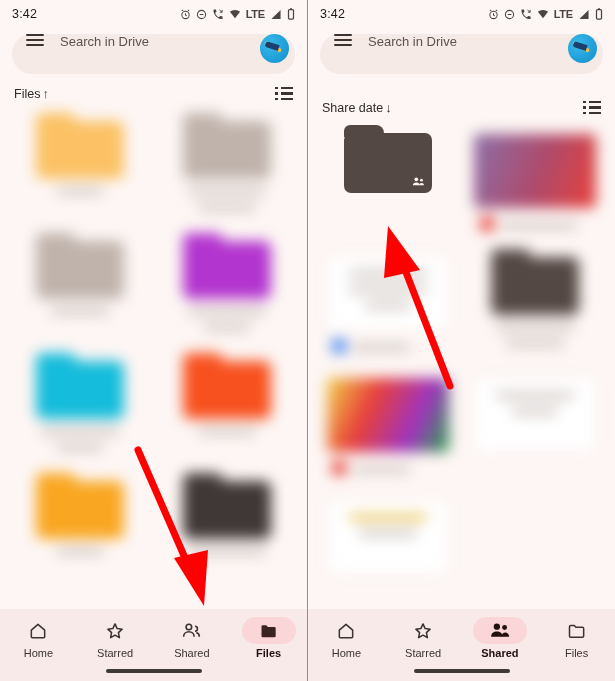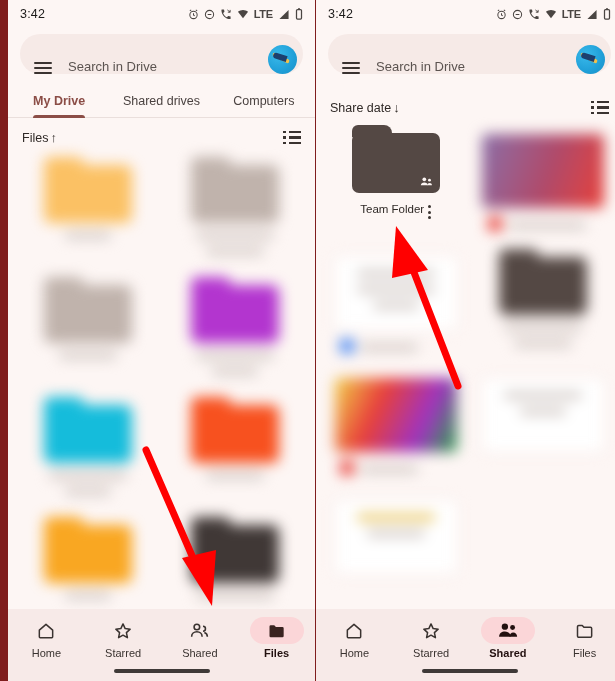--- a/index.html
+++ b/index.html
@@ -6,22 +6,21 @@
   html, body {
     width: 615px; height: 681px;
     background: #c9c9c9;
     font-family: "Liberation Sans", sans-serif;
     overflow: hidden;
   }
   .screens {
     display: flex;
     width: 615px; height: 681px;
     gap: 1px;
-    background: #7f1d1d;
-    padding-left: 8px;
+    background: #f97316;
   }
   .phone {
     position: relative;
     width: 307px; height: 681px;
     background: #fdf6f4;
     overflow: hidden;
     flex: 0 0 auto;
   }
   .phone.right { width: 307px; }
 
@@ -36,21 +35,21 @@
   .sysicons { display: flex; align-items: center; gap: 5px; }
   .sysicons svg { display: block; }
   .lte { font-size: 11px; font-weight: bold; color: #4a4542; letter-spacing: -.2px; }
 
   
   .searchwrap { padding: 6px 12px 0 12px; }
   .searchbar {
     height: 40px;
     background: #f6eae7;
     border-radius: 22px;
-    display: flex; align-items: flex-end;
+    display: flex; align-items: flex-start;
     padding: 0 6px 0 14px;
   }
   .hamburger { width: 18px; display: flex; flex-direction: column; gap: 3px; cursor: pointer; }
   .hamburger i { display: block; height: 2px; background: #3a3330; border-radius: 2px; }
   .search-placeholder {
     flex: 1;
     margin-left: 16px;
     font-size: 13px;
     color: #5b5350;
   }
@@ -241,25 +240,20 @@
         <div class="hamburger">
             <i></i>
             <i></i>
             <i></i>
           </div>
         <div class="search-placeholder">Search in Drive</div>
         <div class="avatar"></div>
       </div>
     </div>
 
-    <div class="tabs">
-      <div class="tab active"><span>My Drive</span></div>
-      <div class="tab"><span>Shared drives</span></div>
-      <div class="tab"><span>Computers</span></div>
-    </div>
 
     <div class="sortrow">
       <div class="sortlabel">
         <span>Files</span>
         <span class="arrow-glyph">↑</span>
       </div>
       <div class="listicon">
         <span class="ln">
             <span class="dt"></span>
             <span class="br"></span>
@@ -427,28 +421,20 @@
 
       <div class="card">
         <div class="folder-ico" style="--fc:#544844">
           <svg class="people" width="13" height="11" viewBox="0 0 24 20" fill="#fdf6f4">
               <circle cx="8" cy="6" r="3.4"></circle>
               <path d="M1.5 17c0-3.2 2.9-5.2 6.5-5.2s6.5 2 6.5 5.2z"></path>
               <circle cx="17.5" cy="7.5" r="2.6"></circle>
               <path d="M13.5 17c0-2.6 1.9-4.2 4.3-4.2 2.3 0 4.2 1.6 4.2 4.2z"></path>
             </svg>
         </div>
-        <div class="card-label">
-          <div class="card-name">Team Folder</div>
-          <div class="kebab">
-              <i></i>
-              <i></i>
-              <i></i>
-            </div>
-        </div>
       </div>
 
 
       <div class="card blurcard">
         <div class="doccard" style="background:linear-gradient(110deg,#8b6fa8 0%,#b04a6a 55%,#e8413a 100%)"></div>
         <div class="docrow">
             <div class="docbadge" style="background:#E8413A"></div>
             <div class="fakeline w2" style="margin:10px 0 0 0"></div>
           </div>
       </div>

